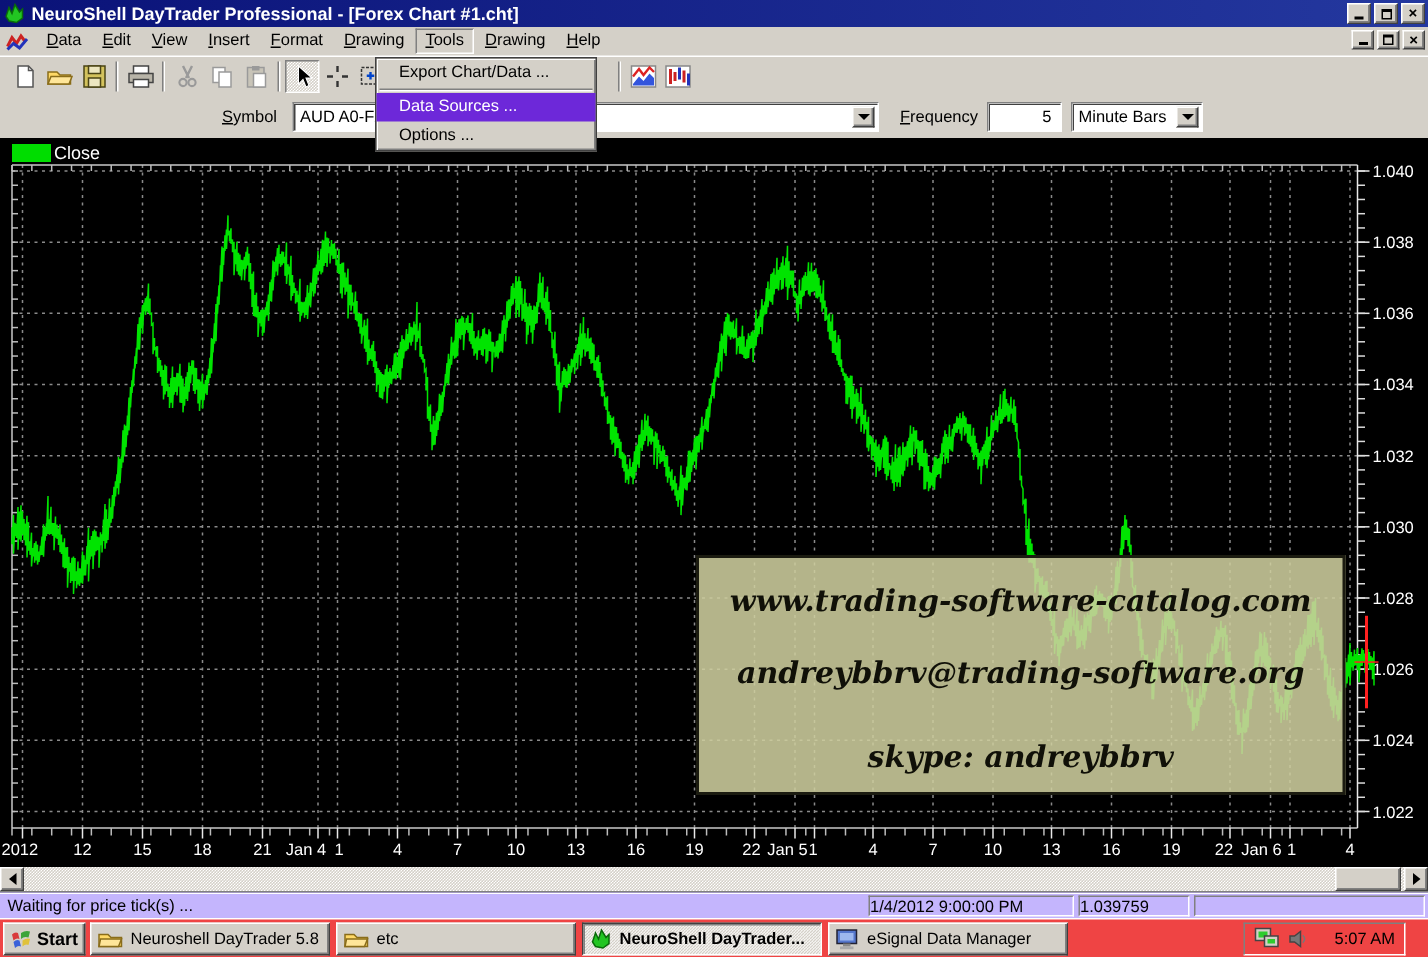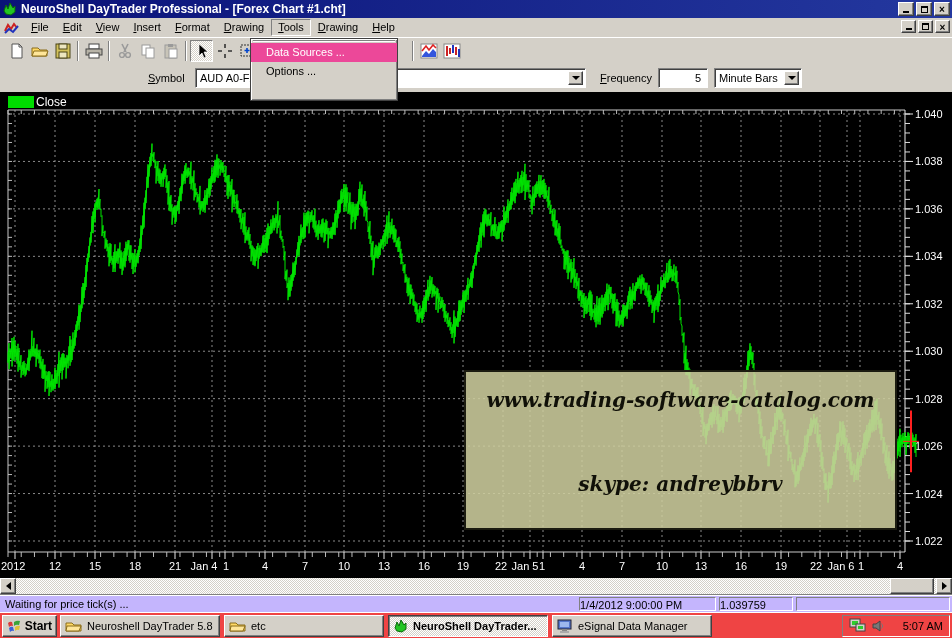--- a/index.html
+++ b/index.html
@@ -44,32 +44,32 @@
     padding:3px 3px 0 4px; white-space:nowrap; overflow:hidden; }
   .combo-arrow { position:absolute; top:2px; width:15px; height:14px; background:#d4d0c8;
     border:1px solid; border-color:#fff #404040 #404040 #fff; box-shadow:inset -1px -1px 0 #808080;
     display:flex; align-items:center; justify-content:center; }
   .tri-down { width:0; height:0; border-left:4px solid transparent; border-right:4px solid transparent; border-top:4px solid #000; }
   
   .popup { position:absolute; left:250px; top:38px; width:148px; height:63px; background:#d4d0c8;
     border:1px solid #404040; box-shadow:inset 1px 1px 0 #fff, inset -1px -1px 0 #808080; z-index:60; }
   .popup .pitem { height:19px; padding:3px 0 0 15px; white-space:nowrap; }
   .popup .psep { height:2px; margin:1px 2px; border-top:1px solid #808080; border-bottom:1px solid #fff; }
-  .popup .pitem.hl { background:#ec4899; color:#fff; }
+  .popup .pitem.hl { background:#6d28d9; color:#fff; }
   
   .chartarea { position:absolute; left:0; top:92px; width:952px; height:486px; background:#000; }
   .legend { position:absolute; left:8px; top:3px; display:flex; align-items:center; }
   .legend .swatch { width:26px; height:12px; background:#00dd00; }
   .legend .ltext { color:#fff; margin-left:2px; font-size:12px; }
   #chart-canvas { position:absolute; left:0; top:0; }
   .watermark { position:absolute; left:464px; top:278px; width:433px; height:160px;
     background:rgba(207,207,158,0.87); border:2px solid #1b1b10; z-index:5; }
   .watermark div { position:absolute; width:100%; text-align:center; color:#101008;
     font-family:"DejaVu Serif", serif; font-style:italic; font-weight:bold; font-size:20px; }
-  .wm1 { top:16px; } .wm2 { top:64px; } .wm3 { top:100px; }
+  .wm1 { top:16px; } .wm2 { top:64px; } .wm3 { top:120px; }
   
   .hscroll { position:absolute; left:0; top:578px; width:952px; height:16px;
     background-color:#d4d0c8;
     background-image:linear-gradient(45deg,#fff 25%,transparent 25%,transparent 75%,#fff 75%),
                      linear-gradient(45deg,#fff 25%,transparent 25%,transparent 75%,#fff 75%);
     background-size:2px 2px; background-position:0 0,1px 1px; }
   .sbtn { position:absolute; top:0; width:16px; height:16px; background:#d4d0c8;
     border:1px solid; border-color:#fff #404040 #404040 #fff; box-shadow:inset -1px -1px 0 #808080;
     display:flex; align-items:center; justify-content:center; }
   .tri-left { width:0; height:0; border-top:4px solid transparent; border-bottom:4px solid transparent; border-right:5px solid #000; }
@@ -86,21 +86,21 @@
   .taskbar { position:absolute; left:0; top:612px; width:952px; height:26px; background:#ef4444;
     border-top:1px solid #fff; }
   .taskbtn { position:absolute; top:2px; height:22px; background:#d4d0c8;
     border:1px solid; border-color:#fff #404040 #404040 #fff; box-shadow:inset -1px -1px 0 #808080;
     display:flex; align-items:center; padding:0 4px; white-space:nowrap; overflow:hidden; }
   .taskbtn.active { border-color:#404040 #fff #fff #404040; box-shadow:inset 1px 1px 0 #808080;
     background-image:linear-gradient(45deg,#fff 25%,transparent 25%,transparent 75%,#fff 75%),
                      linear-gradient(45deg,#fff 25%,transparent 25%,transparent 75%,#fff 75%);
     background-size:2px 2px; background-position:0 0,1px 1px; font-weight:bold; }
   .taskbtn .ticon { margin-right:5px; display:flex; }
-  .tray { position:absolute; right:2px; top:2px; width:108px; height:22px;
+  .tray { position:absolute; right:15px; top:2px; width:108px; height:22px;
     border:1px solid; border-color:#808080 #fff #fff #808080; display:flex; align-items:center; padding:0 6px; }
   .tray .clock { margin-left:auto; font-size:11px; }
   .start-label { font-weight:bold; font-size:12px; margin-left:4px; }
 </style>
 </head>
 <body>
 
 <div id="screen">
 
   <div class="titlebar">
@@ -119,21 +119,21 @@
           <span class="glyph-close">×</span>
         </div>
     </div>
   </div>
 
   <div class="menubar">
     <svg width="18" height="14" style="margin:0 3px 0 3px">
       <polyline points="2,10 5,4 8,8 11,3 14,7" fill="none" stroke="#cc2222" stroke-width="2"></polyline>
       <polyline points="2,12 6,8 10,11 15,5" fill="none" stroke="#2233bb" stroke-width="2"></polyline>
     </svg>
-    <span class="menu-item">File</span>
+    <span class="menu-item">Data</span>
     <span class="menu-item">Edit</span>
     <span class="menu-item">View</span>
     <span class="menu-item">Insert</span>
     <span class="menu-item">Format</span>
     <span class="menu-item">Drawing</span>
     <span class="menu-item active">Tools</span>
     <span class="menu-item">Drawing</span>
     <span class="menu-item">Help</span>
     <div class="winbtns" style="top:2px">
       <div class="wbtn sm">
@@ -596,25 +596,27 @@
         <text x="816" y="478" fill="#fff" font-size="11" font-family="Liberation Sans, sans-serif" text-anchor="middle">22</text>
         <text x="841" y="478" fill="#fff" font-size="11" font-family="Liberation Sans, sans-serif" text-anchor="middle">Jan 6</text>
         <text x="861" y="478" fill="#fff" font-size="11" font-family="Liberation Sans, sans-serif" text-anchor="middle">1</text>
         <text x="900" y="478" fill="#fff" font-size="11" font-family="Liberation Sans, sans-serif" text-anchor="middle">4</text>
         <path d="M8 259.5L8 270.8L9 251.2L9 277.2L10 256.5L10 265.5L11 257.4L11 266.6L12 246.0L12 274.5L13 249.0L13 267.6L14 244.8L14 269.0L15 248.9L15 264.4L16 254.0L16 268.1L17 257.1L17 271.6L18 251.8L18 279.6L19 256.1L19 275.1L20 268.9L20 277.9L21 263.1L21 285.6L22 273.3L22 279.0L23 270.0L23 283.1L24 268.9L24 281.7L25 271.1L25 284.4L26 275.7L26 282.7L27 271.9L27 278.2L28 265.7L28 277.9L29 257.5L29 279.1L30 259.2L30 268.5L31 256.9L31 265.3L32 238.7L32 263.9L33 254.1L33 264.5L34 245.9L34 264.0L35 256.6L35 265.1L36 256.7L36 274.8L37 252.3L37 266.4L38 257.7L38 267.2L39 260.3L39 271.3L40 257.6L40 276.2L41 264.4L41 277.3L42 269.5L42 286.1L43 266.9L43 287.0L44 272.8L44 286.6L45 272.7L45 299.8L46 279.2L46 289.0L47 283.3L47 296.7L48 279.8L48 295.3L49 279.0L49 304.0L50 280.0L50 295.2L51 288.9L51 300.2L52 282.4L52 297.7L53 286.8L53 298.7L54 287.0L54 296.5L55 275.6L55 297.2L56 278.2L56 291.6L57 281.2L57 291.7L58 272.1L58 284.2L59 259.9L59 295.6L60 268.0L60 281.0L61 265.4L61 279.0L62 262.1L62 287.4L63 261.0L63 278.2L64 262.2L64 275.5L65 265.6L65 274.8L66 266.2L66 286.5L67 262.9L67 271.5L68 264.2L68 276.3L69 254.3L69 268.6L70 244.0L70 273.8L71 247.6L71 270.2L72 254.0L72 268.0L73 240.4L73 259.7L74 246.2L74 256.5L75 238.0L75 253.8L76 232.5L76 245.5L77 228.9L77 239.0L78 224.2L78 233.5L79 212.5L79 237.7L80 213.8L80 230.1L81 212.4L81 220.0L82 194.9L82 216.3L83 191.0L83 212.2L84 191.8L84 206.1L85 185.1L85 198.2L86 173.0L86 195.0L87 166.0L87 179.6L88 161.5L88 170.0L89 153.9L89 165.6L90 145.5L90 153.6L91 139.9L91 150.6L92 124.1L92 140.9L93 119.5L93 141.2L94 116.8L94 126.8L95 111.4L95 130.5L96 109.8L96 115.4L97 106.8L97 117.9L98 105.6L98 115.7L99 97.0L99 116.7L100 107.0L100 117.4L101 116.8L101 124.6L102 123.6L102 144.1L103 133.3L103 140.9L104 139.8L104 145.7L105 138.8L105 156.7L106 146.5L106 155.5L107 148.0L107 159.2L108 151.7L108 165.2L109 154.7L109 174.3L110 151.1L110 170.9L111 152.1L111 168.7L112 163.8L112 172.6L113 165.9L113 180.0L114 160.0L114 176.4L115 152.3L115 180.0L116 159.3L116 171.1L117 159.5L117 169.3L118 156.6L118 171.7L119 156.9L119 165.7L120 150.5L120 176.4L121 158.5L121 176.7L122 160.3L122 182.9L123 165.7L123 178.5L124 159.2L124 173.9L125 156.1L125 175.3L126 149.7L126 169.1L127 152.0L127 163.5L128 148.2L128 157.6L129 148.3L129 168.7L130 153.2L130 170.7L131 153.4L131 167.7L132 160.8L132 177.0L133 161.0L133 182.0L134 162.4L134 174.4L135 157.1L135 180.4L136 164.1L136 174.8L137 161.3L137 170.3L138 158.1L138 171.3L139 153.9L139 163.5L140 146.5L140 160.0L141 133.4L141 156.9L142 134.0L142 142.9L143 123.5L143 137.1L144 110.7L144 135.5L145 105.7L145 117.2L146 98.2L146 111.1L147 84.8L147 95.7L148 72.3L148 95.8L149 73.4L149 84.6L150 64.8L150 75.3L151 61.0L151 73.9L152 51.6L152 64.8L153 61.8L153 69.0L154 60.2L154 70.5L155 67.7L155 76.1L156 69.2L156 91.5L157 74.2L157 84.2L158 69.1L158 88.9L159 76.5L159 91.2L160 77.7L160 92.1L161 81.2L161 94.8L162 81.5L162 87.5L163 79.2L163 94.9L164 75.8L164 87.2L165 72.5L165 84.9L166 77.1L166 95.8L167 83.3L167 100.8L168 90.5L168 112.6L169 89.0L169 118.6L170 104.7L170 119.2L171 103.1L171 119.6L172 112.3L172 132.7L173 116.0L173 123.4L174 114.7L174 125.6L175 114.1L175 131.9L176 114.6L176 129.8L177 112.9L177 119.2L178 109.0L178 118.2L179 104.4L179 121.9L180 96.1L180 108.6L181 94.3L181 109.2L182 81.7L182 101.6L183 82.6L183 92.6L184 79.1L184 89.0L185 73.3L185 91.7L186 71.2L186 83.7L187 77.4L187 85.9L188 75.6L188 84.7L189 75.9L189 83.4L190 79.2L190 91.9L191 69.6L191 97.3L192 84.2L192 90.9L193 85.7L193 98.4L194 78.5L194 108.4L195 91.3L195 105.2L196 96.4L196 103.1L197 100.1L197 110.4L198 101.9L198 109.4L199 104.6L199 115.7L200 93.9L200 122.5L201 109.1L201 118.5L202 109.5L202 116.5L203 109.1L203 119.8L204 106.2L204 117.9L205 98.1L205 120.7L206 103.2L206 111.6L207 96.3L207 112.9L208 96.7L208 102.1L209 86.8L209 105.7L210 86.3L210 103.7L211 84.3L211 97.3L212 75.3L212 91.3L213 81.4L213 88.8L214 73.9L214 90.9L215 67.8L215 89.6L216 68.3L216 85.3L217 62.4L217 83.3L218 66.4L218 85.9L219 66.8L219 76.8L220 72.5L220 83.6L221 68.0L221 78.3L222 70.6L222 80.6L223 70.0L223 80.5L224 73.9L224 84.8L225 81.3L225 89.7L226 74.0L226 90.6L227 84.0L227 103.6L228 83.2L228 106.9L229 83.0L229 99.6L230 89.6L230 104.5L231 93.0L231 102.5L232 87.1L232 120.3L233 97.7L233 111.5L234 97.9L234 115.1L235 103.0L235 111.6L236 109.7L236 117.2L237 102.3L237 121.3L238 108.6L238 122.2L239 116.8L239 125.7L240 117.2L240 130.4L241 117.1L241 137.2L242 126.2L242 131.6L243 121.2L243 140.4L244 125.0L244 142.7L245 120.3L245 151.1L246 134.4L246 148.6L247 140.3L247 147.5L248 137.9L248 148.7L249 135.4L249 152.7L250 142.1L250 156.7L251 148.9L251 169.3L252 153.3L252 164.5L253 154.6L253 172.9L254 156.1L254 173.3L255 157.4L255 174.2L256 157.9L256 169.1L257 154.1L257 165.6L258 151.1L258 176.8L259 155.9L259 166.7L260 153.3L260 163.6L261 155.8L261 164.2L262 151.3L262 160.4L263 143.6L263 160.3L264 142.8L264 161.0L265 145.8L265 156.6L266 140.9L266 159.8L267 135.8L267 161.1L268 131.5L268 153.4L269 134.0L269 147.0L270 134.9L270 142.3L271 127.4L271 141.8L272 130.7L272 140.8L273 123.4L273 136.3L274 125.9L274 138.4L275 126.4L275 135.8L276 122.3L276 131.1L277 124.3L277 141.5L278 109.3L278 136.0L279 128.5L279 133.4L280 123.2L280 145.9L281 138.7L281 147.5L282 144.1L282 149.7L283 147.3L283 155.6L284 154.0L284 168.3L285 159.4L285 187.1L286 179.0L286 188.6L287 177.6L287 195.9L288 191.0L288 208.2L289 185.4L289 204.8L290 188.3L290 204.5L291 183.1L291 198.7L292 181.8L292 194.7L293 170.5L293 188.8L294 171.5L294 185.3L295 169.2L295 183.0L296 165.0L296 172.6L297 157.4L297 165.4L298 150.1L298 163.4L299 143.9L299 164.3L300 147.4L300 153.4L301 132.5L301 151.1L302 136.3L302 145.1L303 135.1L303 147.2L304 120.6L304 146.5L305 123.6L305 145.5L306 120.8L306 133.3L307 120.3L307 134.3L308 118.6L308 131.3L309 119.6L309 141.4L310 123.2L310 130.4L311 120.0L311 128.0L312 118.3L312 129.8L313 123.4L313 135.6L314 123.5L314 137.4L315 116.7L315 140.4L316 128.7L316 145.2L317 133.5L317 143.7L318 132.4L318 147.9L319 128.2L319 141.6L320 133.7L320 141.4L321 132.2L321 144.7L322 127.4L322 145.5L323 126.5L323 140.8L324 130.5L324 150.4L325 131.0L325 149.0L326 127.5L326 142.0L327 129.1L327 142.4L328 135.8L328 156.2L329 136.1L329 142.7L330 139.1L330 146.4L331 135.4L331 145.8L332 134.8L332 147.0L333 130.4L333 142.9L334 130.5L334 142.2L335 121.6L335 143.1L336 118.2L336 130.6L337 121.0L337 135.7L338 108.8L338 126.4L339 107.7L339 121.8L340 107.6L340 120.4L341 98.7L341 111.9L342 96.9L342 111.0L343 100.0L343 107.1L344 92.0L344 119.8L345 95.6L345 114.7L346 92.3L346 119.4L347 95.4L347 111.0L348 100.2L348 121.9L349 110.7L349 120.5L350 100.6L350 122.6L351 109.9L351 137.4L352 112.4L352 131.1L353 110.1L353 124.9L354 111.8L354 129.7L355 114.6L355 137.1L356 111.7L356 127.9L357 112.3L357 123.9L358 109.4L358 123.5L359 97.0L359 112.4L360 89.7L360 109.7L361 96.5L361 113.7L362 92.5L362 114.8L363 106.8L363 116.3L364 102.6L364 124.5L365 99.0L365 120.5L366 109.2L366 128.6L367 114.7L367 129.2L368 129.8L368 140.0L369 134.4L369 146.8L370 129.1L370 151.9L371 143.7L371 165.1L372 151.0L372 168.2L373 149.2L373 183.2L374 163.2L374 175.6L375 155.4L375 166.3L376 152.8L376 164.7L377 154.1L377 166.2L378 155.5L378 166.6L379 150.6L379 164.0L380 151.8L380 163.2L381 147.2L381 156.2L382 147.7L382 152.7L383 143.5L383 157.4L384 141.2L384 149.6L385 137.3L385 154.1L386 132.5L386 144.5L387 123.5L387 151.9L388 130.4L388 146.5L389 119.3L389 141.0L390 130.2L390 145.7L391 133.6L391 142.4L392 126.7L392 142.1L393 133.7L393 147.3L394 133.0L394 150.5L395 136.5L395 150.0L396 137.6L396 155.0L397 148.3L397 155.2L398 146.0L398 159.8L399 144.8L399 160.0L400 149.3L400 165.9L401 156.9L401 172.2L402 161.6L402 171.4L403 170.0L403 178.9L404 173.0L404 181.2L405 172.1L405 190.6L406 182.4L406 190.2L407 184.8L407 201.1L408 186.6L408 204.3L409 185.7L409 203.2L410 192.4L410 212.0L411 192.7L411 206.8L412 196.8L412 206.6L413 200.5L413 213.3L414 202.5L414 214.1L415 209.3L415 219.9L416 210.4L416 222.3L417 211.5L417 229.9L418 217.5L418 227.7L419 220.9L419 230.8L420 213.6L420 225.2L421 219.5L421 226.3L422 216.1L422 230.8L423 208.8L423 227.1L424 205.4L424 222.6L425 204.3L425 217.6L426 197.9L426 219.9L427 197.5L427 206.4L428 187.8L428 208.7L429 194.7L429 204.5L430 183.8L430 201.9L431 188.4L431 198.5L432 185.1L432 205.5L433 192.2L433 202.2L434 193.4L434 204.4L435 194.2L435 202.4L436 199.0L436 217.9L437 195.7L437 206.6L438 196.9L438 220.7L439 201.2L439 209.9L440 204.6L440 217.1L441 208.8L441 216.0L442 205.2L442 215.4L443 207.9L443 219.3L444 212.4L444 225.7L445 211.9L445 229.8L446 219.1L446 226.3L447 222.5L447 231.8L448 220.8L448 235.1L449 228.1L449 234.3L450 225.3L450 238.4L451 230.2L451 241.9L452 234.9L452 245.9L453 232.3L453 241.1L454 218.4L454 251.4L455 224.6L455 244.9L456 226.5L456 233.5L457 226.3L457 234.5L458 219.1L458 235.0L459 208.5L459 229.8L460 208.3L460 229.1L461 209.6L461 222.7L462 207.8L462 217.9L463 200.1L463 215.6L464 198.8L464 221.0L465 198.6L465 209.7L466 197.6L466 209.7L467 193.2L467 202.8L468 185.8L468 207.8L469 192.0L469 196.1L470 187.3L470 194.0L471 180.7L471 195.0L472 179.1L472 196.0L473 173.6L473 186.3L474 171.2L474 176.8L475 163.2L475 172.0L476 160.6L476 173.6L477 153.0L477 162.4L478 149.8L478 159.1L479 143.2L479 159.9L480 135.5L480 148.9L481 130.3L481 155.6L482 131.8L482 140.5L483 122.3L483 143.5L484 119.4L484 145.3L485 116.7L485 131.1L486 117.7L486 132.3L487 122.4L487 134.4L488 122.8L488 132.8L489 121.7L489 133.8L490 127.3L490 133.2L491 120.2L491 144.3L492 133.3L492 138.6L493 132.3L493 143.8L494 132.5L494 143.9L495 125.1L495 144.5L496 132.2L496 146.6L497 139.3L497 147.3L498 134.2L498 147.0L499 130.2L499 146.6L500 131.8L500 140.6L501 129.2L501 139.9L502 128.2L502 149.4L503 130.0L503 139.6L504 114.5L504 138.5L505 120.4L505 132.6L506 118.9L506 130.8L507 114.3L507 125.9L508 107.4L508 130.8L509 111.6L509 119.0L510 109.0L510 117.7L511 100.0L511 117.3L512 95.7L512 112.8L513 100.8L513 108.5L514 90.7L514 109.4L515 89.7L515 111.2L516 86.9L516 104.3L517 91.2L517 100.6L518 79.8L518 100.5L519 87.9L519 101.6L520 86.1L520 94.7L521 83.0L521 101.1L522 78.8L522 100.5L523 85.0L523 93.3L524 79.9L524 99.1L525 71.8L525 108.0L526 82.2L526 100.1L527 88.3L527 97.8L528 88.4L528 99.9L529 88.4L529 105.7L530 102.1L530 106.9L531 103.6L531 116.9L532 105.2L532 122.3L533 94.4L533 110.7L534 101.7L534 114.0L535 93.1L535 106.0L536 91.7L536 105.2L537 89.4L537 102.0L538 92.1L538 101.4L539 82.9L539 104.3L540 88.8L540 105.5L541 83.2L541 102.8L542 89.0L542 102.5L543 88.3L543 102.2L544 86.9L544 106.5L545 90.9L545 107.0L546 93.2L546 105.7L547 98.4L547 109.5L548 103.8L548 115.8L549 94.9L549 113.6L550 108.4L550 122.0L551 112.8L551 120.5L552 118.9L552 129.1L553 116.9L553 134.3L554 122.3L554 135.4L555 117.5L555 143.3L556 128.7L556 143.4L557 128.1L557 144.6L558 136.4L558 148.4L559 131.3L559 151.3L560 134.1L560 152.6L561 147.6L561 155.9L562 153.6L562 158.5L563 156.5L563 161.7L564 157.2L564 177.2L565 158.9L565 177.5L566 160.0L566 172.8L567 158.4L567 180.7L568 158.5L568 187.2L569 165.3L569 180.4L570 170.8L570 179.1L571 167.2L571 190.5L572 170.1L572 187.2L573 176.0L573 185.6L574 166.1L574 195.9L575 177.2L575 190.8L576 184.7L576 197.1L577 181.1L577 194.2L578 189.3L578 206.4L579 185.9L579 208.9L580 198.1L580 204.0L581 199.0L581 214.7L582 200.1L582 212.0L583 203.1L583 215.9L584 201.0L584 226.0L585 205.7L585 219.2L586 204.2L586 222.1L587 207.8L587 221.3L588 206.3L588 212.8L589 200.6L589 220.0L590 198.4L590 223.9L591 199.7L591 228.2L592 202.5L592 225.2L593 216.8L593 221.0L594 218.5L594 227.6L595 212.5L595 230.2L596 215.9L596 235.3L597 204.1L597 229.3L598 213.5L598 232.4L599 206.3L599 229.7L600 205.6L600 232.7L601 211.4L601 224.3L602 202.9L602 225.5L603 206.1L603 221.8L604 205.6L604 215.0L605 202.1L605 219.2L606 199.8L606 213.2L607 191.6L607 213.0L608 197.2L608 218.2L609 192.7L609 202.3L610 195.0L610 210.8L611 194.9L611 207.0L612 201.3L612 216.4L613 202.2L613 221.5L614 202.0L614 218.7L615 201.4L615 219.1L616 210.0L616 234.3L617 207.2L617 234.2L618 210.2L618 229.2L619 218.6L619 235.5L620 222.6L620 233.4L621 223.4L621 231.6L622 219.2L622 232.8L623 212.4L623 234.5L624 212.8L624 226.1L625 213.8L625 224.6L626 213.3L626 224.0L627 210.4L627 226.8L628 203.6L628 217.4L629 199.2L629 209.8L630 194.8L630 217.5L631 197.4L631 213.6L632 199.3L632 216.6L633 191.2L633 207.2L634 199.1L634 208.4L635 193.8L635 209.1L636 190.5L636 199.1L637 190.0L637 196.5L638 185.5L638 196.6L639 186.8L639 194.2L640 183.4L640 197.1L641 186.8L641 201.8L642 182.3L642 192.7L643 185.2L643 198.4L644 186.3L644 197.0L645 190.6L645 203.1L646 190.8L646 204.1L647 190.8L647 205.7L648 198.5L648 209.7L649 193.2L649 214.7L650 198.5L650 211.3L651 203.3L651 212.7L652 207.5L652 221.0L653 209.8L653 218.8L654 208.3L654 230.8L655 205.8L655 218.4L656 204.2L656 213.9L657 201.7L657 217.8L658 192.5L658 220.1L659 199.1L659 214.3L660 198.7L660 209.0L661 184.8L661 201.6L662 189.7L662 199.4L663 188.3L663 195.2L664 181.5L664 194.6L665 185.3L665 196.2L666 179.2L666 188.2L667 170.9L667 190.7L668 180.7L668 190.2L669 168.7L669 187.5L670 167.2L670 185.9L671 174.0L671 185.0L672 176.9L672 189.2L673 178.3L673 189.0L674 172.5L674 183.6L675 180.5L675 189.9L676 174.4L676 191.3L677 178.8L677 195.9L678 190.1L678 199.9L679 202.9L679 213.0L680 207.3L680 228.2L681 225.1L681 231.6L682 234.0L682 243.5L683 241.7L683 250.4L684 240.5L684 271.3L685 260.6L685 278.3L686 253.7L686 283.1L687 267.2L687 282.9L688 270.4L688 283.5L689 275.7L689 286.7L690 277.6L690 303.2L691 287.1L691 297.3L692 286.8L692 295.8L693 292.0L693 308.8L694 293.2L694 304.1L695 292.2L695 305.4L696 298.0L696 306.7L697 295.5L697 308.1L698 295.2L698 310.3L699 302.7L699 316.3L700 310.3L700 321.9L701 314.6L701 325.2L702 320.6L702 331.8L703 313.8L703 343.9L704 330.2L704 337.0L705 332.3L705 345.5L706 334.2L706 352.2L707 331.8L707 343.4L708 331.6L708 338.9L709 326.5L709 338.4L710 321.8L710 332.7L711 320.4L711 333.1L712 320.3L712 335.6L713 314.4L713 329.4L714 312.2L714 332.2L715 319.5L715 325.1L716 314.1L716 328.2L717 324.4L717 332.2L718 314.2L718 340.9L719 321.9L719 339.9L720 328.3L720 339.4L721 324.9L721 335.1L722 327.5L722 338.1L723 317.7L723 340.8L724 319.7L724 334.9L725 316.5L725 325.1L726 318.0L726 328.8L727 313.7L727 329.9L728 309.4L728 318.9L729 305.8L729 318.9L730 300.8L730 318.6L731 298.4L731 317.7L732 304.6L732 313.2L733 302.0L733 309.4L734 303.7L734 312.0L735 303.8L735 312.5L736 306.0L736 319.8L737 306.5L737 322.2L738 309.9L738 320.6L739 305.4L739 330.3L740 305.1L740 322.7L741 304.9L741 321.4L742 306.9L742 313.8L743 300.3L743 309.9L744 285.8L744 310.8L745 282.2L745 302.1L746 285.9L746 296.8L747 273.5L747 285.8L748 259.1L748 278.1L749 258.3L749 274.2L750 251.3L750 267.9L751 254.3L751 267.9L752 259.8L752 272.2L753 260.5L753 276.1L754 271.1L754 293.2L755 282.4L755 298.8L756 300.6L756 314.2L757 298.0L757 315.9L758 309.8L758 321.5L759 316.5L759 332.0L760 319.6L760 341.9L761 327.1L761 346.3L762 334.4L762 344.2L763 344.8L763 355.2L764 344.7L764 357.1L765 344.2L765 357.0L766 355.4L766 363.4L767 348.3L767 363.2L768 360.8L768 374.2L769 347.1L769 374.3L770 348.4L770 362.2L771 340.1L771 361.7L772 345.5L772 350.9L773 334.7L773 352.1L774 334.9L774 343.2L775 321.0L775 342.3L776 325.3L776 329.9L777 311.2L777 338.0L778 316.7L778 325.3L779 315.6L779 327.6L780 302.9L780 327.5L781 316.2L781 329.0L782 320.3L782 327.0L783 321.7L783 331.9L784 329.1L784 343.6L785 327.3L785 339.8L786 338.9L786 351.7L787 343.5L787 352.6L788 337.7L788 369.1L789 353.2L789 362.0L790 359.5L790 365.7L791 360.3L791 369.5L792 367.0L792 378.1L793 372.3L793 380.1L794 374.6L794 382.4L795 367.6L795 395.3L796 379.5L796 394.3L797 379.5L797 389.9L798 373.3L798 391.9L799 374.0L799 388.6L800 365.5L800 379.2L801 371.2L801 377.9L802 363.3L802 373.0L803 360.5L803 374.8L804 356.4L804 368.9L805 343.6L805 364.9L806 350.6L806 355.0L807 342.5L807 360.5L808 337.0L808 350.9L809 338.8L809 344.2L810 331.8L810 344.0L811 325.8L811 343.3L812 327.6L812 340.4L813 328.3L813 335.7L814 321.9L814 332.5L815 326.6L815 341.9L816 326.7L816 332.4L817 324.9L817 350.9L818 331.2L818 355.2L819 342.7L819 352.2L820 342.2L820 358.9L821 348.4L821 374.1L822 360.1L822 376.9L823 364.8L823 378.7L824 376.6L824 391.0L825 381.7L825 397.8L826 381.3L826 398.0L827 389.5L827 396.5L828 393.2L828 410.6L829 380.3L829 396.2L830 383.7L830 396.8L831 381.1L831 396.2L832 373.5L832 392.9L833 364.3L833 381.3L834 359.6L834 380.7L835 362.5L835 371.9L836 352.2L836 368.1L837 342.2L837 358.0L838 341.0L838 358.3L839 340.5L839 350.1L840 329.2L840 345.6L841 330.3L841 354.1L842 338.5L842 349.8L843 329.3L843 352.2L844 333.0L844 352.8L845 336.5L845 360.9L846 345.2L846 353.6L847 346.4L847 367.4L848 354.1L848 360.5L849 351.1L849 369.2L850 355.4L850 377.2L851 360.5L851 382.9L852 369.3L852 383.2L853 374.1L853 378.9L854 371.6L854 390.0L855 372.9L855 382.8L856 377.2L856 388.0L857 366.7L857 381.3L858 360.0L858 388.2L859 366.2L859 377.3L860 364.0L860 371.2L861 360.1L861 373.6L862 356.2L862 363.7L863 350.9L863 365.9L864 341.6L864 356.5L865 340.2L865 362.7L866 338.0L866 353.3L867 332.9L867 356.7L868 337.9L868 350.6L869 330.8L869 348.6L870 327.4L870 345.6L871 331.5L871 339.0L872 318.0L872 340.5L873 317.9L873 337.8L874 317.1L874 339.4L875 309.2L875 332.7L876 308.8L876 338.0L877 306.6L877 328.0L878 323.1L878 332.6L879 319.8L879 336.3L880 328.0L880 341.8L881 326.4L881 348.3L882 331.6L882 346.1L883 345.0L883 361.5L884 345.0L884 359.4L885 350.5L885 371.2L886 358.4L886 373.7L887 353.2L887 379.0L888 365.4L888 381.7L889 359.5L889 386.7L890 366.4L890 378.2L891 371.7L891 384.4L892 374.8L892 388.8L893 368.7L893 387.6L894 369.4L894 381.1L895 364.7L895 370.3L896 357.5L896 368.1L897 346.7L897 366.4L898 349.5L898 363.6L899 344.3L899 359.0L900 336.7L900 364.5L901 342.7L901 352.8L902 345.6L902 355.2L903 341.1L903 351.8L904 344.0L904 351.4L905 340.0L905 354.8L906 344.7L906 362.8L907 344.0L907 351.9L908 340.2L908 351.9L909 341.4L909 349.1L910 343.8L910 356.5L911 328.7L911 356.1L912 340.7L912 351.0L913 342.7L913 354.3L914 345.4L914 354.7L915 346.4L915 360.8L916 342.1L916 365.0" fill="none" stroke="#00e400" stroke-width="1"></path>
         <line x1="911" y1="318.52777777777646" x2="911" y2="380.2055555555579" stroke="#ff2020" stroke-width="2"></line>
         <line x1="903" y1="349.3666666666672" x2="919" y2="349.3666666666672" stroke="#ff2020" stroke-width="1"></line>
       </svg>
     <div class="watermark">
       <div class="wm1">www.trading-software-catalog.com</div>
+      <div class="wm2">andreybbrv@trading-software.org</div>
       <div class="wm3">skype: andreybbrv</div>
     </div>
   </div>
 
   <div class="popup">
+    <div class="pitem">Export Chart/Data ...</div>
     <div class="psep"></div>
     <div class="pitem hl">Data Sources ...</div>
     <div class="pitem">Options ...</div>
   </div>
 
   <div class="hscroll">
     <div class="sbtn" style="left:0">
         <div class="tri-left"></div>
       </div>
     <div class="sthumb"></div>

